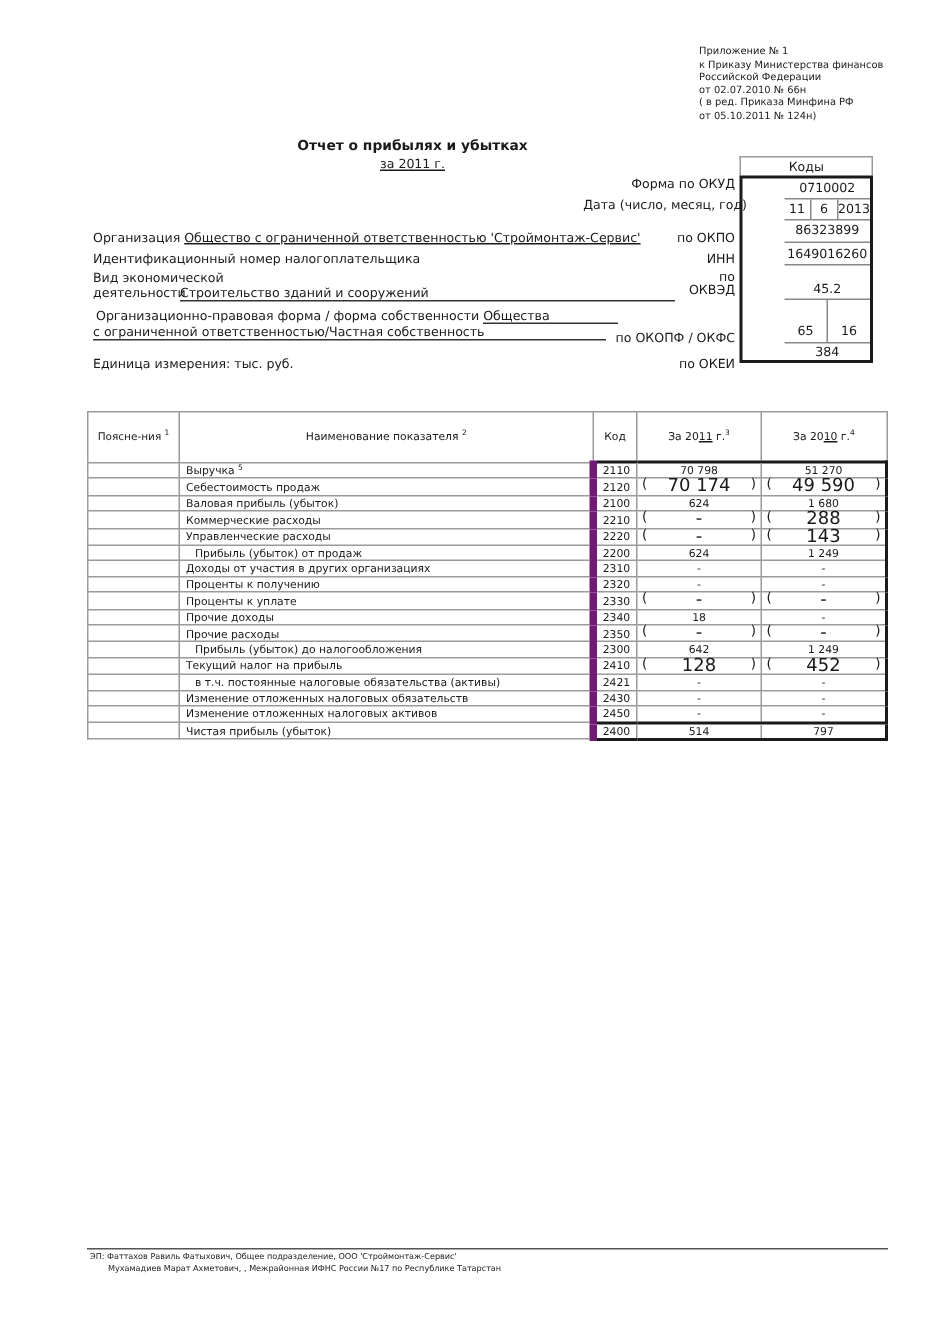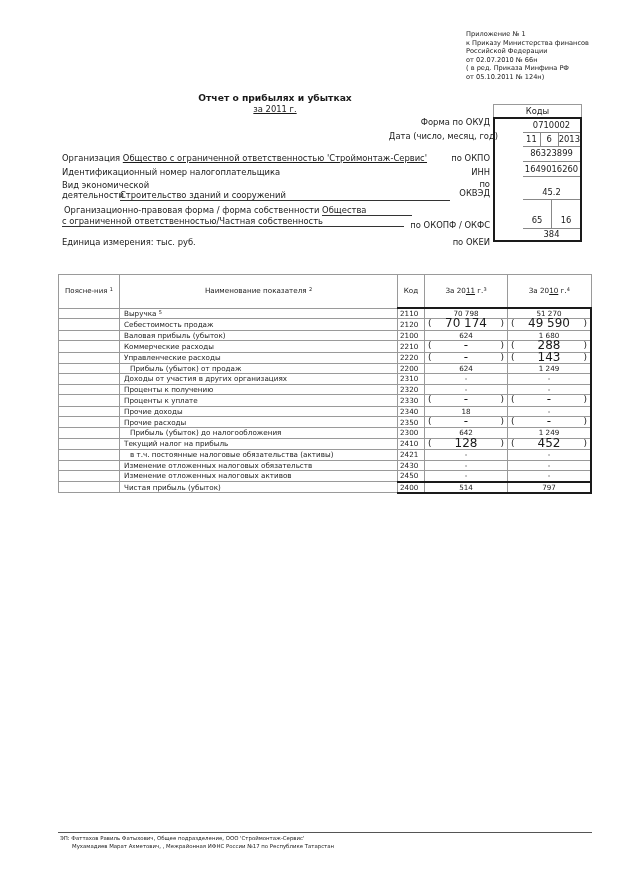--- a/index.html
+++ b/index.html
@@ -24,21 +24,21 @@
   .ltext { font-size: 8.4px; }
   .u { text-decoration: underline; }
 
   
   table.report { position: absolute; left: 58px; top: 274px; width: 534px; border-collapse: collapse;
                  font-size: 7.2px; }
   table.report td, table.report th { border: 1px solid #9a9a9a; padding: 0 2px; height: 9.4px; line-height: 9.4px; font-weight: normal; }
   table.report th { height: 32px; line-height: 10px; text-align: center; vertical-align: middle; }
   table.report td.name { padding-left: 4px; }
   table.report td.name.indent { padding-left: 10px; }
-  table.report td.code { text-align: left; border-left: 1px solid #701a75; width: 22px; }
+  table.report td.code { text-align: center; border-left: 5px solid #701a75; width: 22px; }
   table.report td.val { text-align: center; position: relative; width: 78px; }
   table.report td.val.last { border-right: 2px solid #1a1a1a; }
   table.report tr.first td.code, table.report tr.first td.val { border-top: 2px solid #1a1a1a; }
   table.report tr.total td.code, table.report tr.total td.val { border-top: 2px solid #1a1a1a; border-bottom: 2px solid #1a1a1a; }
   .paren-l { position: absolute; left: 3px; top: 0; font-size: 9px; }
   .paren-r { position: absolute; right: 3px; top: 0; font-size: 9px; }
   .bigv { font-size: 12px; }
   sup { font-size: 5px; vertical-align: top; line-height: 6px; }
 
   .footer-line { left: 58px; top: 832px; width: 534px; border-top: 1px solid #555; }

